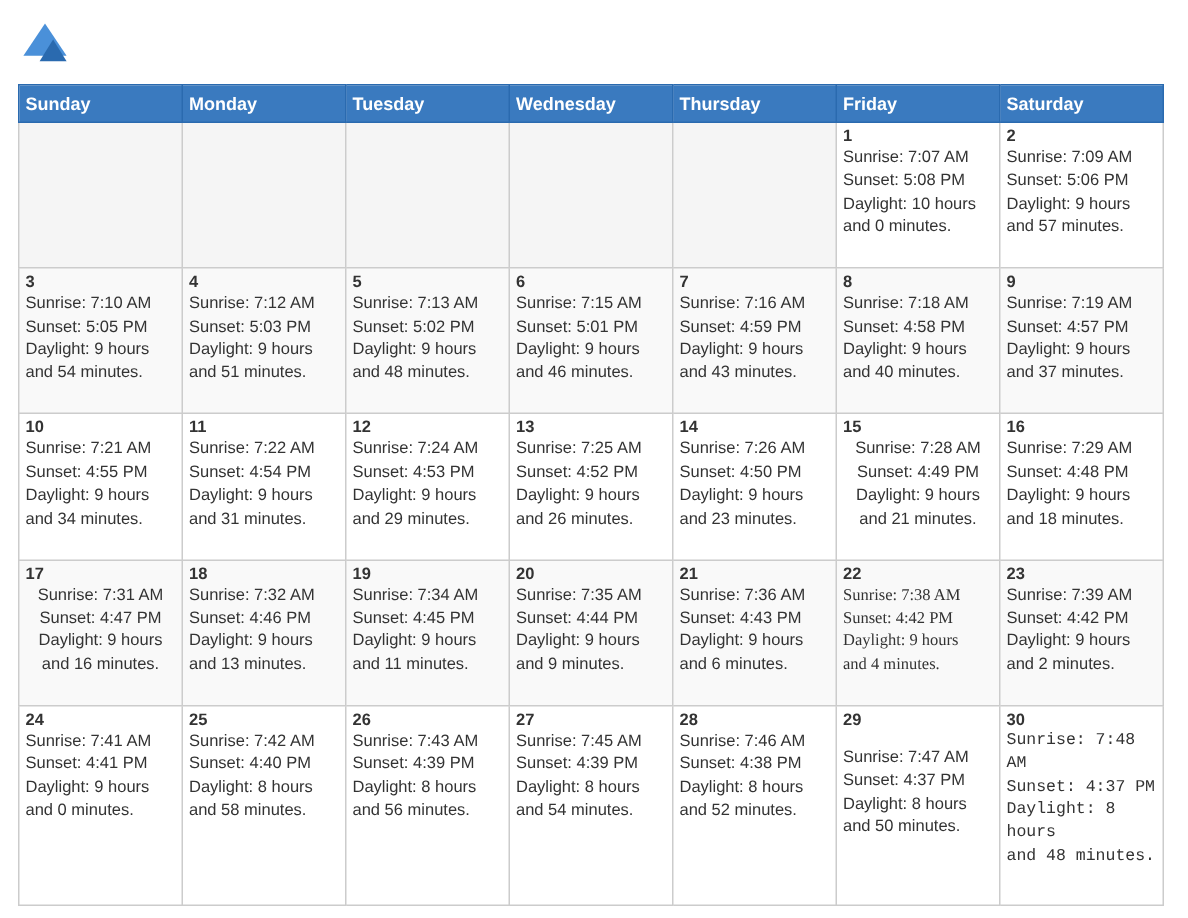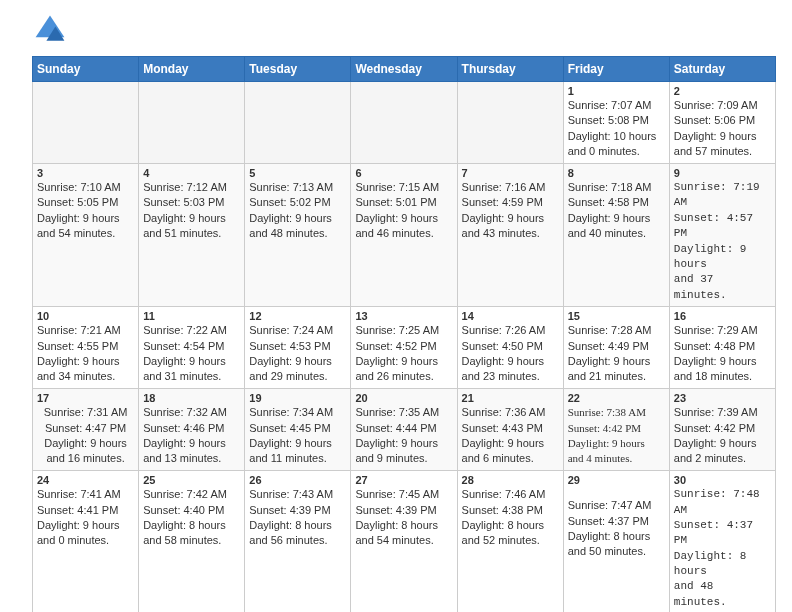--- a/index.html
+++ b/index.html
@@ -6,21 +6,21 @@
     body {
       font-family: Arial, sans-serif;
       background: #fff;
       width: 792px;
       height: 612px;
       overflow: hidden;
     }
     .page {
       width: 792px;
       height: 612px;
-      padding: 12px 16px 8px 32px;
+      padding: 12px 16px 8px 12px;
       display: flex;
       flex-direction: column;
     }
     .header {
       display: flex;
       justify-content: space-between;
       align-items: flex-start;
       margin-bottom: 8px;
     }
     .logo {
@@ -190,21 +190,21 @@
           </td>
           <td>
             <div class="day-number">8</div>
             <div class="day-info" style="white-space: pre-line;">Sunrise: 7:18 AM
 Sunset: 4:58 PM
 Daylight: 9 hours
 and 40 minutes.</div>
           </td>
           <td>
             <div class="day-number">9</div>
-            <div class="day-info" style="white-space: pre-line; font-family: Liberation Mono, monospace;">Sunrise: 7:19 AM
+            <div class="day-info" style="white-space: pre-line;">Sunrise: 7:19 AM
 Sunset: 4:57 PM
 Daylight: 9 hours
 and 37 minutes.</div>
           </td>
         </tr>
         <tr>
           <td>
             <div class="day-number">10</div>
             <div class="day-info" style="white-space: pre-line;">Sunrise: 7:21 AM
 Sunset: 4:55 PM
@@ -234,21 +234,21 @@
           </td>
           <td>
             <div class="day-number">14</div>
             <div class="day-info" style="white-space: pre-line;">Sunrise: 7:26 AM
 Sunset: 4:50 PM
 Daylight: 9 hours
 and 23 minutes.</div>
           </td>
           <td>
             <div class="day-number">15</div>
-            <div class="day-info" style="white-space: pre-line;">Sunrise: 7:28 AM
+            <div class="day-info" style="white-space: pre-line; text-align: center;">Sunrise: 7:28 AM
 Sunset: 4:49 PM
 Daylight: 9 hours
 and 21 minutes.</div>
           </td>
           <td>
             <div class="day-number">16</div>
             <div class="day-info" style="white-space: pre-line;">Sunrise: 7:29 AM
 Sunset: 4:48 PM
 Daylight: 9 hours
 and 18 minutes.</div>

